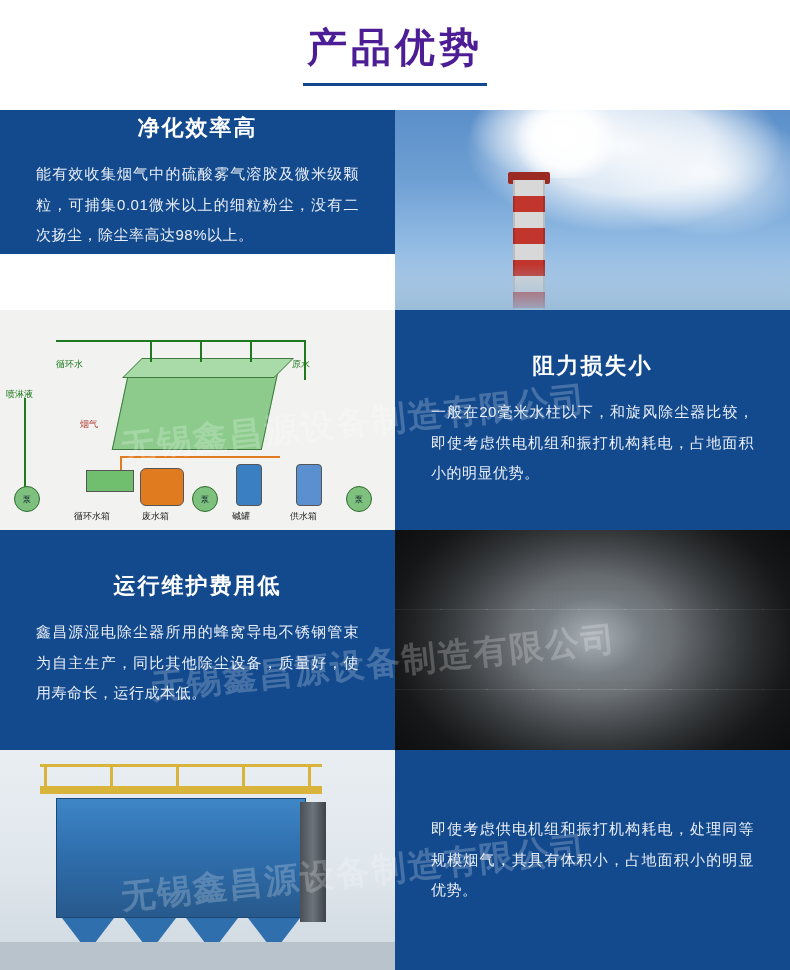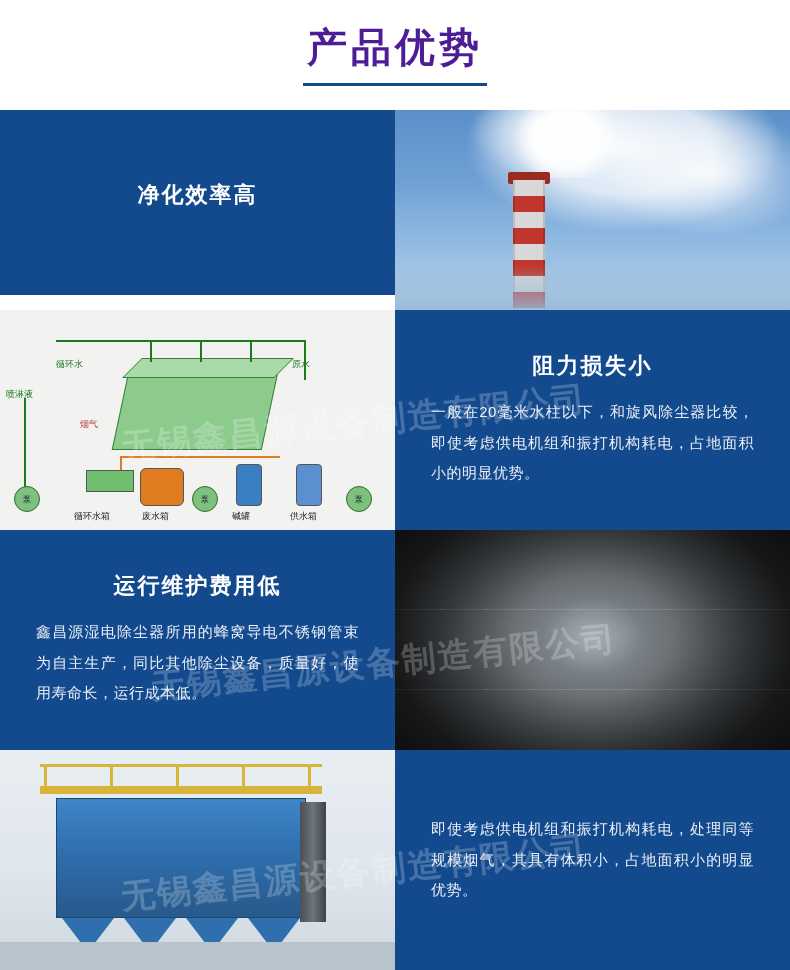--- a/index.html
+++ b/index.html
@@ -65,21 +65,21 @@
   }
   .cell-body {
     color: #e8eef7;
     font-size: 15px;
     line-height: 2.05;
     text-align: justify;
     letter-spacing: 0.5px;
   }
 
   
-  .c-title1 { left: 0;   top: 0;   width: 395px; height: 185px; align-items: center; }
+  .c-title1 { left: 0;   top: 0;   width: 395px; height: 144px; align-items: center; }
   .c-img1   { left: 395px; top: 0; width: 395px; height: 200px; }
   .c-img2   { left: 0;   top: 200px; width: 395px; height: 220px; }
   .c-title2 { left: 395px; top: 200px; width: 395px; height: 220px; }
   .c-title3 { left: 0;   top: 420px; width: 395px; height: 220px; }
   .c-img3   { left: 395px; top: 420px; width: 395px; height: 220px; }
   .c-img4   { left: 0;   top: 640px; width: 395px; height: 220px; }
   .c-title4 { left: 395px; top: 640px; width: 395px; height: 220px; }
 
   
   .photo-stack {
@@ -272,20 +272,21 @@
 
   <div class="header">
     <div class="header-title">产品优势</div>
     <div class="header-rule"></div>
   </div>
 
   <div class="grid">
 
     <div class="cell text-cell c-title1">
       <div class="cell-title">净化效率高</div>
+      <div class="cell-body">能有效收集烟气中的硫酸雾气溶胶及微米级颗粒，可捕集0.01微米以上的细粒粉尘，没有二次扬尘，除尘率高达98%以上。</div>
     </div>
 
     <div class="cell c-img1">
       <div class="photo-stack">
         <div class="stack-plume"></div>
         <div class="stack-cap"></div>
         <div class="stack-body"></div>
         <div class="ground-haze"></div>
       </div>
     </div>

